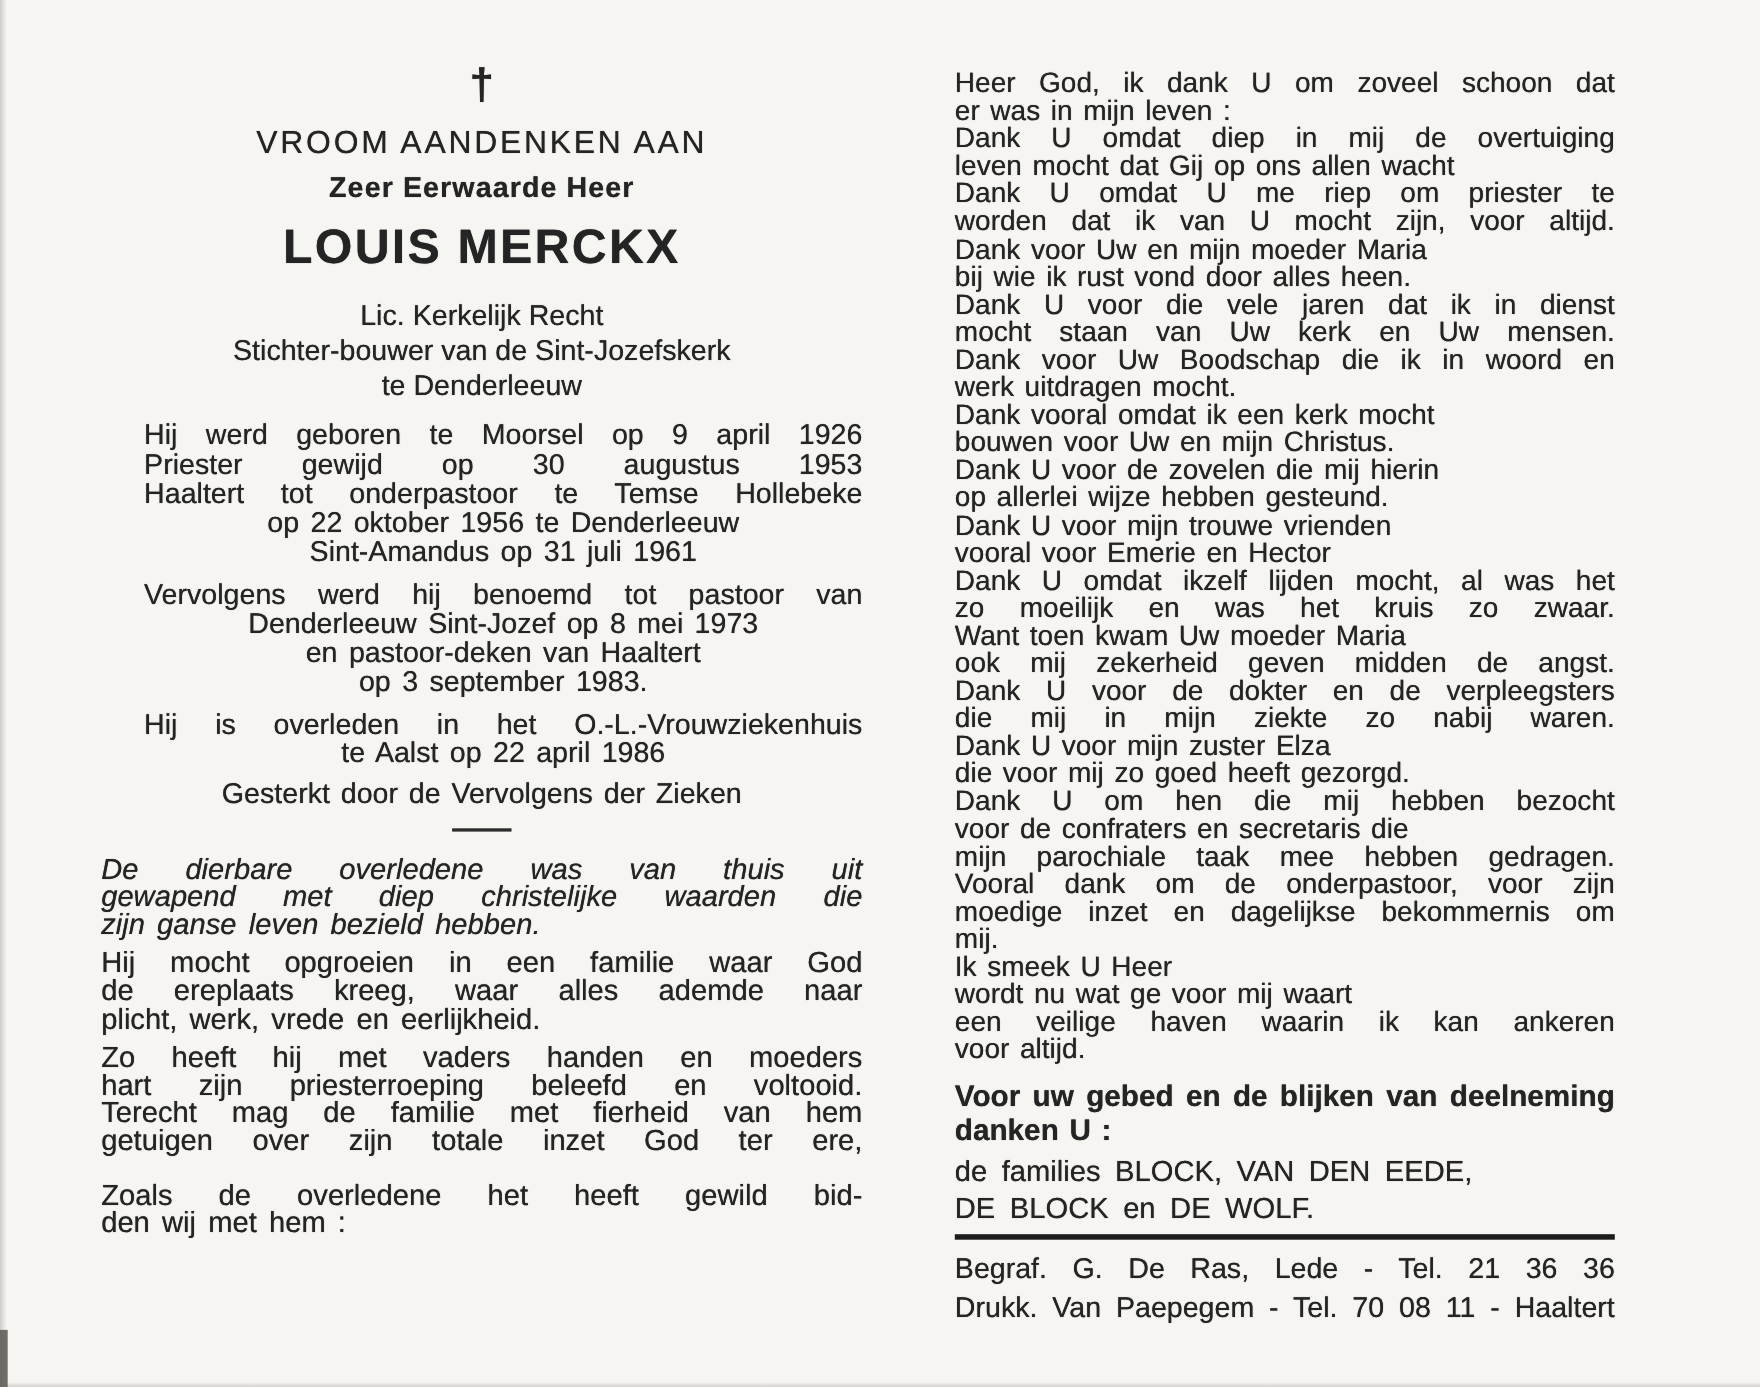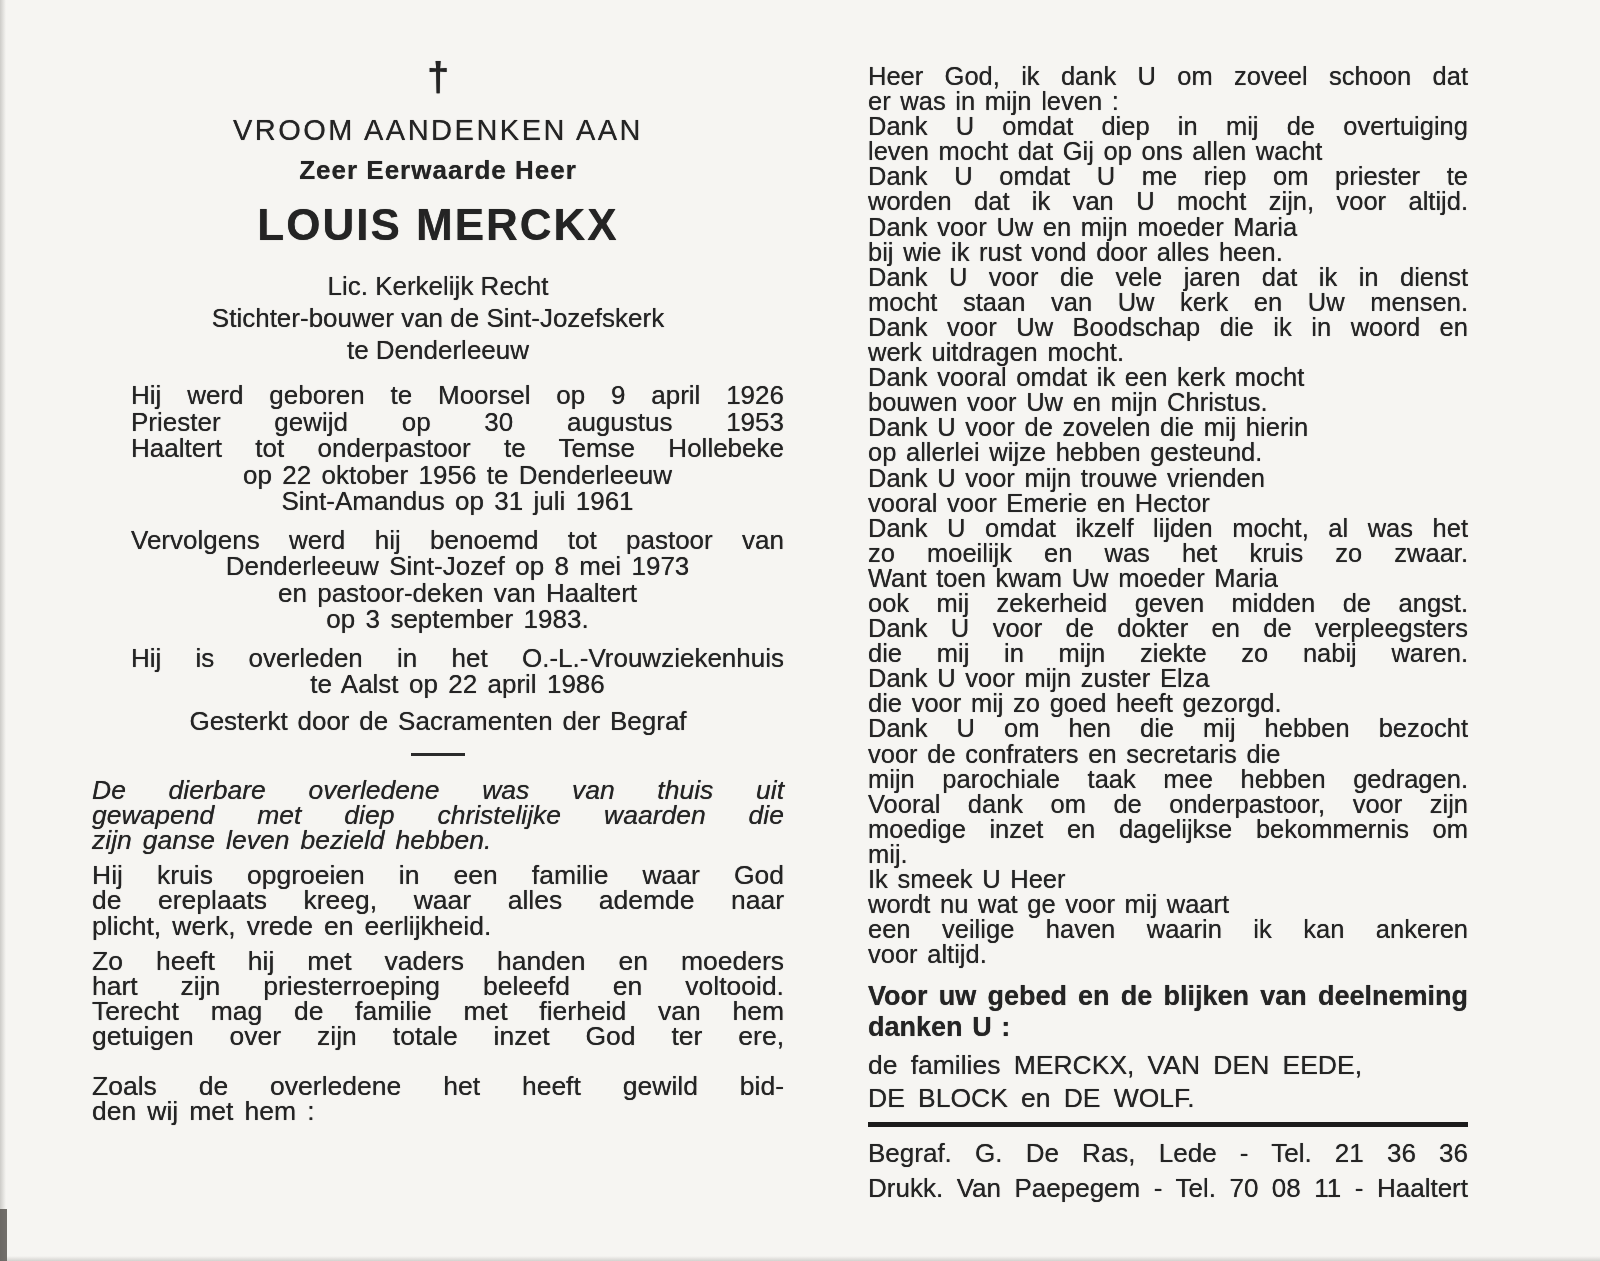--- a/index.html
+++ b/index.html
@@ -119,30 +119,30 @@
         <div class="line fill">Vervolgens werd hij benoemd tot pastoor van</div>
         <div class="line">Denderleeuw Sint-Jozef op 8 mei 1973</div>
         <div class="line">en pastoor-deken van Haaltert</div>
         <div class="line">op 3 september 1983.</div>
       </div>
     <div class="bio">
         <div class="line fill">Hij is overleden in het O.-L.-Vrouwziekenhuis</div>
         <div class="line">te Aalst op 22 april 1986</div>
       </div>
 
-    <div class="sacrament">Gesterkt door de Sacramenten der Begraf</div>
+    <div class="sacrament">Gesterkt door de Vervolgens der Zieken</div>
     <div class="divider"></div>
 
     <div class="prose p-first">
         <div class="line fill">De dierbare overledene was van thuis uit</div>
         <div class="line fill">gewapend met diep christelijke waarden die</div>
         <div class="line">zijn ganse leven bezield hebben.</div>
       </div>
     <div class="prose">
-        <div class="line fill">Hij kruis opgroeien in een familie waar God</div>
+        <div class="line fill">Hij mocht opgroeien in een familie waar God</div>
         <div class="line fill">de ereplaats kreeg, waar alles ademde naar</div>
         <div class="line">plicht, werk, vrede en eerlijkheid.</div>
       </div>
     <div class="prose">
         <div class="line fill">Zo heeft hij met vaders handen en moeders</div>
         <div class="line fill">hart zijn priesterroeping beleefd en voltooid.</div>
         <div class="line fill">Terecht mag de familie met fierheid van hem</div>
         <div class="line fill">getuigen over zijn totale inzet God ter ere,</div>
       </div>
     <div class="prose p-last">
@@ -190,21 +190,21 @@
         <div class="line fill">een veilige haven waarin ik kan ankeren</div>
         <div class="line">voor altijd.</div>
       </div>
 
     <div class="closing">
         <div class="line fill">Voor uw gebed en de blijken van deelneming</div>
         <div class="line">danken U :</div>
       </div>
 
     <div class="families">
-        <div class="line">de families MERCKX, VAN DEN EEDE,</div>
+        <div class="line">de families BLOCK, VAN DEN EEDE,</div>
         <div class="line">DE BLOCK en DE WOLF.</div>
       </div>
 
     <div class="rule"></div>
 
     <div class="footer">
         <div class="line fill">Begraf. G. De Ras, Lede - Tel. 21 36 36</div>
         <div class="line fill">Drukk. Van Paepegem - Tel. 70 08 11 - Haaltert</div>
       </div>
   </div>

